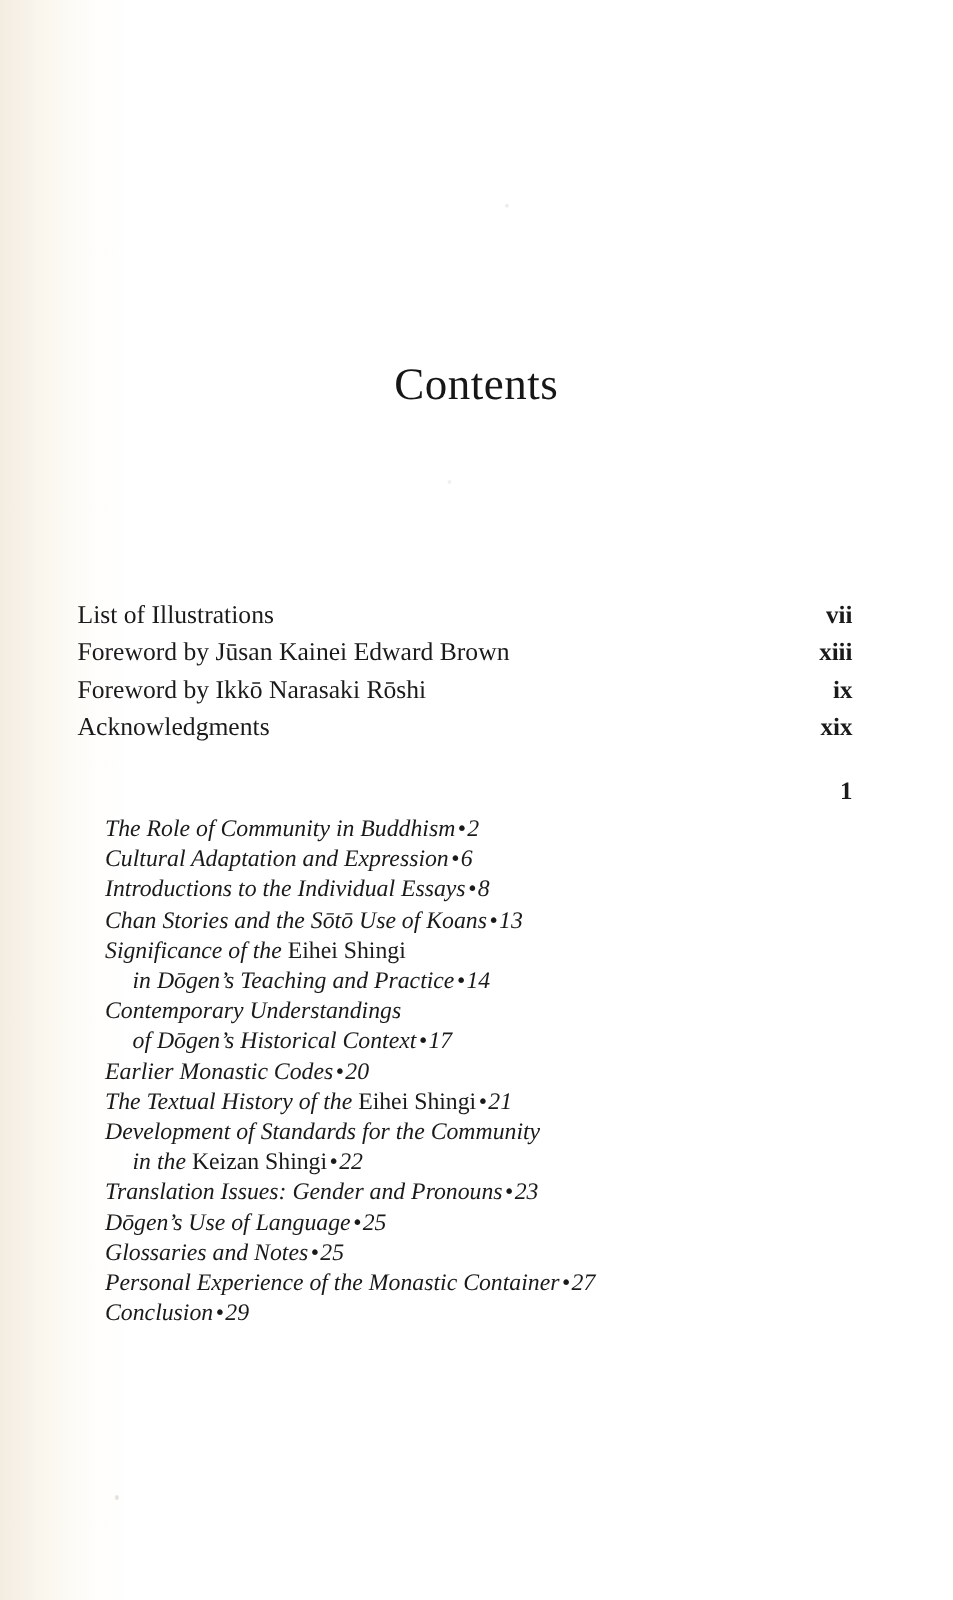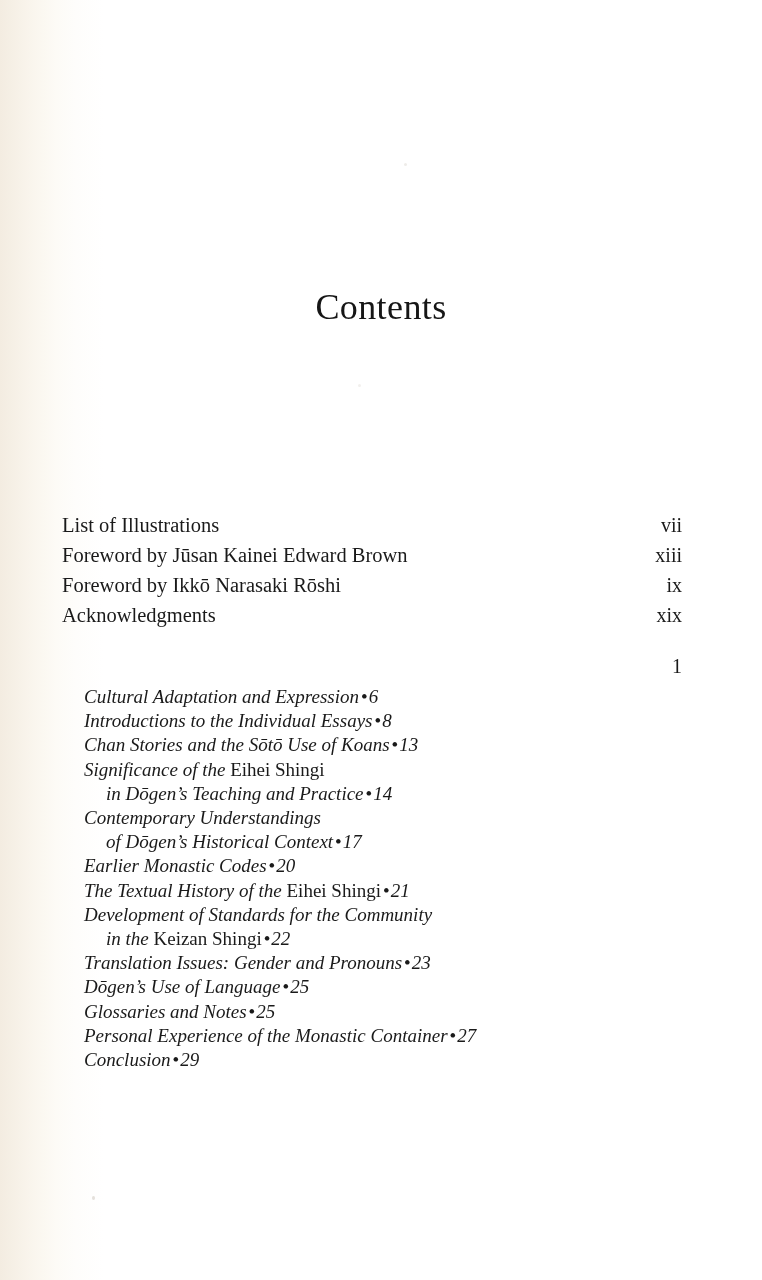--- a/index.html
+++ b/index.html
@@ -61,37 +61,38 @@
     font-size: 36px;
     font-weight: 400;
     letter-spacing: .4px;
     color: #161616;
   }
 
   
   .toc {
     position: absolute;
     left: 62px;
-    top: 510px;
+    top: 477px;
     width: 620px;
   }
 
   .entry {
     display: flex;
     align-items: baseline;
     font-size: 20.5px;
     line-height: 30px;
     white-space: nowrap;
   }
   .entry .label { flex: 0 0 auto; }
   .entry .filler { flex: 1 1 auto; }
   .entry .pageno {
     flex: 0 0 auto;
     text-align: left;
     font-size: 20px;
+    font-weight: bold;
   }
 
   .group-gap { height: 21px; }
 
   .entry.section {
     font-size: 20.5px;
     line-height: 31px;
   }
 
   
@@ -156,20 +157,21 @@
       </div>
 
     <div class="group-gap"></div>
 
     <div class="entry section">
       <span class="filler"></span>
       <span class="pageno">1</span>
     </div>
 
     <div class="subs" id="sub-list">
+        <div class="sub"><span>The Role of Community in Buddhism</span><span class="dot">•</span><span>2</span></div>
         <div class="sub"><span>Cultural Adaptation and Expression</span><span class="dot">•</span><span>6</span></div>
         <div class="sub"><span>Introductions to the Individual Essays</span><span class="dot">•</span><span>8</span></div>
         <div class="sub"><span>Chan Stories and the Sōtō Use of Koans</span><span class="dot">•</span><span>13</span></div>
         <div class="sub"><span>Significance of the </span><span class="roman">Eihei Shingi</span></div>
         <div class="sub cont"><span>in Dōgen’s Teaching and Practice</span><span class="dot">•</span><span>14</span></div>
         <div class="sub"><span>Contemporary Understandings</span></div>
         <div class="sub cont"><span>of Dōgen’s Historical Context</span><span class="dot">•</span><span>17</span></div>
         <div class="sub"><span>Earlier Monastic Codes</span><span class="dot">•</span><span>20</span></div>
         <div class="sub"><span>The Textual History of the </span><span class="roman">Eihei Shingi</span><span class="dot">•</span><span>21</span></div>
         <div class="sub"><span>Development of Standards for the Community</span></div>

